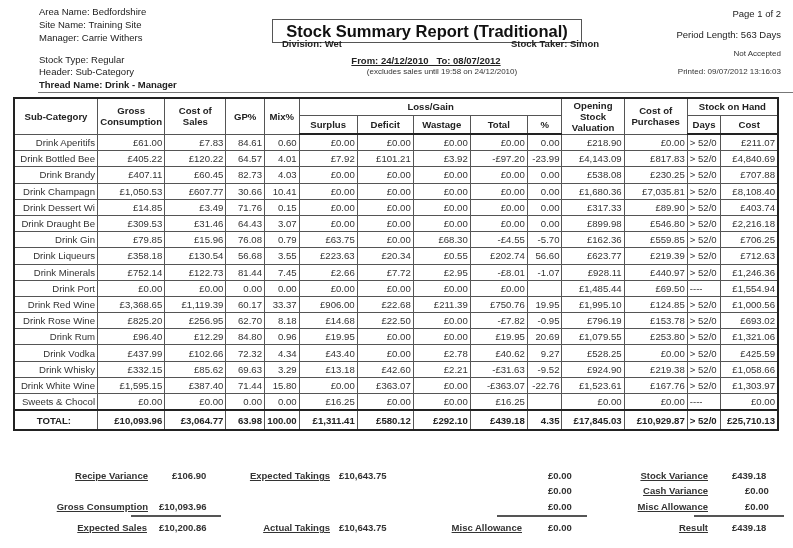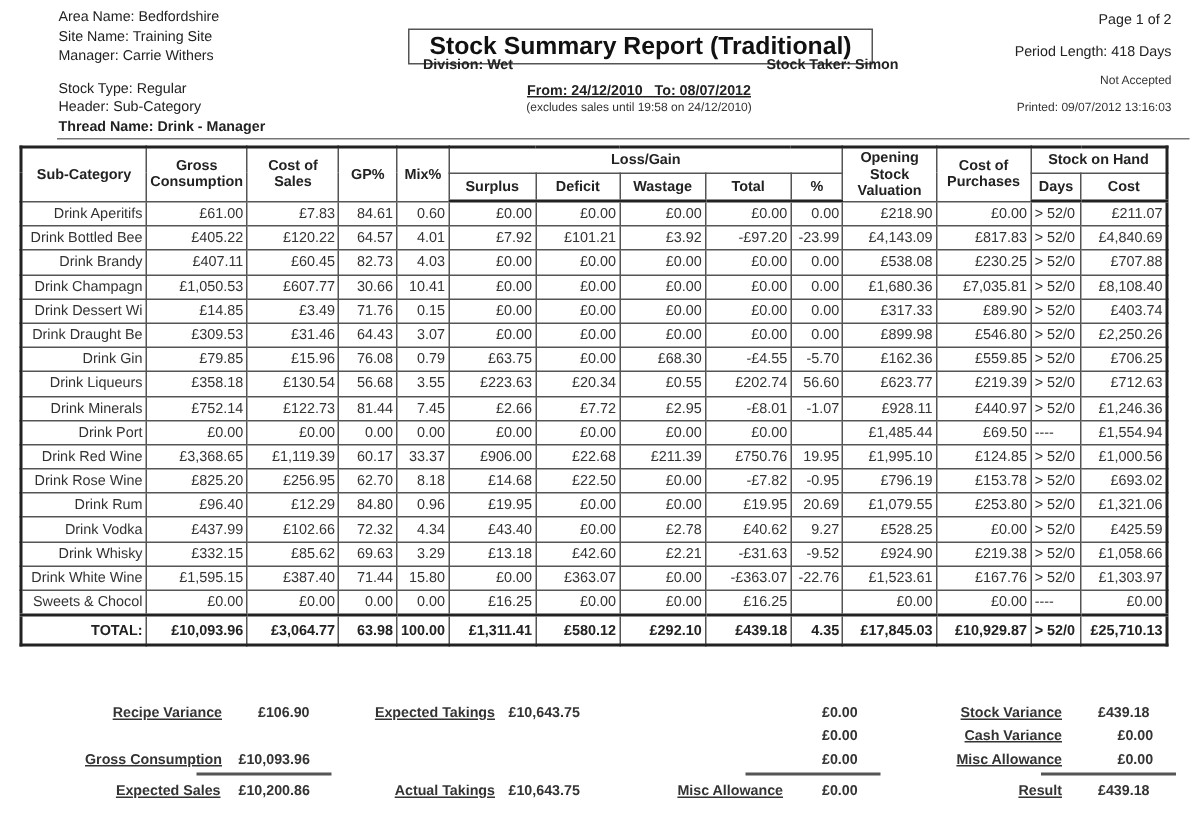--- a/index.html
+++ b/index.html
@@ -14,21 +14,21 @@
   table.report { position:absolute; left:13px; top:97px; width:766px; border-collapse:collapse;
                  border:2px solid #222; font-size:9.6px; table-layout:fixed; }
   table.report th, table.report td { border:1px solid #555; padding:0 2px; height:15.2px;
                  white-space:nowrap; overflow:hidden; }
   table.report th { font-weight:bold; text-align:center; line-height:11px; font-size:9.6px; color:#222; }
   table.report td { text-align:right; color:#333; }
   table.report td.name { text-align:right; }
   table.report td.days { text-align:left; padding-left:2px; }
   table.report thead tr:last-child th { border-bottom:2px solid #222; }
   table.report tr.total td { font-weight:bold; border-top:2px solid #222; height:18px; color:#222; }
-  table.report tr.total td.name { text-align:right; padding-right:2px; }
+  table.report tr.total td.name { text-align:right; padding-right:26px; }
   .sum-label { font-size:9.5px; font-weight:bold; text-decoration:underline; color:#333; text-align:right; }
   .sum-val { font-size:9.5px; font-weight:bold; color:#333; }
   .sum-rule { height:0; border-top:2px solid #555; }
 </style>
 </head>
 <body>
 
 <div class="abs meta" style="left:13px; top:5px;">
   <div>Area Name: Bedfordshire</div>
   <div>Site Name: Training Site</div>
@@ -37,24 +37,24 @@
 <div class="abs meta" style="left:13px; top:54px; line-height:12px;">
   <div>Stock Type: Regular</div>
   <div>Header: Sub-Category</div>
   <div class="bold" style="margin-top:1px;">Thread Name: Drink - Manager</div>
 </div>
 
 <div class="abs title-box">Stock Summary Report (Traditional)</div>
 <div class="abs meta bold" style="left:256px; top:37px;">Division: Wet</div>
 <div class="abs meta bold" style="left:485px; top:37px;">Stock Taker: Simon</div>
 <div class="abs meta bold" style="left:246px; top:54px; width:308px; text-align:center; text-decoration:underline; white-space:pre;">From: 24/12/2010   To: 08/07/2012</div>
-<div class="abs" style="left:246px; top:67px; width:308px; text-align:center; font-size:8px; color:#333;">(excludes sales until 19:58 on 24/12/2010)</div>
+<div class="abs" style="left:262px; top:67px; width:308px; text-align:center; font-size:8px; color:#333;">(excludes sales until 19:58 on 24/12/2010)</div>
 
 <div class="abs meta" style="right:12px; top:7px; text-align:right;">Page 1 of 2</div>
-<div class="abs meta" style="right:12px; top:28px; text-align:right;">Period Length: 418 Days</div>
+<div class="abs meta" style="right:12px; top:28px; text-align:right;">Period Length: 563 Days</div>
 <div class="abs" style="right:12px; top:49px; text-align:right; font-size:8px; color:#333;">Not Accepted</div>
 <div class="abs" style="right:12px; top:67px; text-align:right; font-size:8px; color:#333;">Printed: 09/07/2012 13:16:03</div>
 
 <div class="abs rule" style="top:92px;"></div>
 
 <table class="report">
   <colgroup>
     <col style="width:82px">
       <col style="width:66px">
       <col style="width:60px">
@@ -180,21 +180,21 @@
         <td>64.43</td>
         <td>3.07</td>
         <td>£0.00</td>
         <td>£0.00</td>
         <td>£0.00</td>
         <td>£0.00</td>
         <td>0.00</td>
         <td>£899.98</td>
         <td>£546.80</td>
         <td class="days">&gt; 52/0</td>
-        <td>£2,250.26</td>
+        <td>£2,216.18</td>
       </tr>
       <tr>
         <td class="name">Drink Gin</td>
         <td>£79.85</td>
         <td>£15.96</td>
         <td>76.08</td>
         <td>0.79</td>
         <td>£63.75</td>
         <td>£0.00</td>
         <td>£68.30</td>

